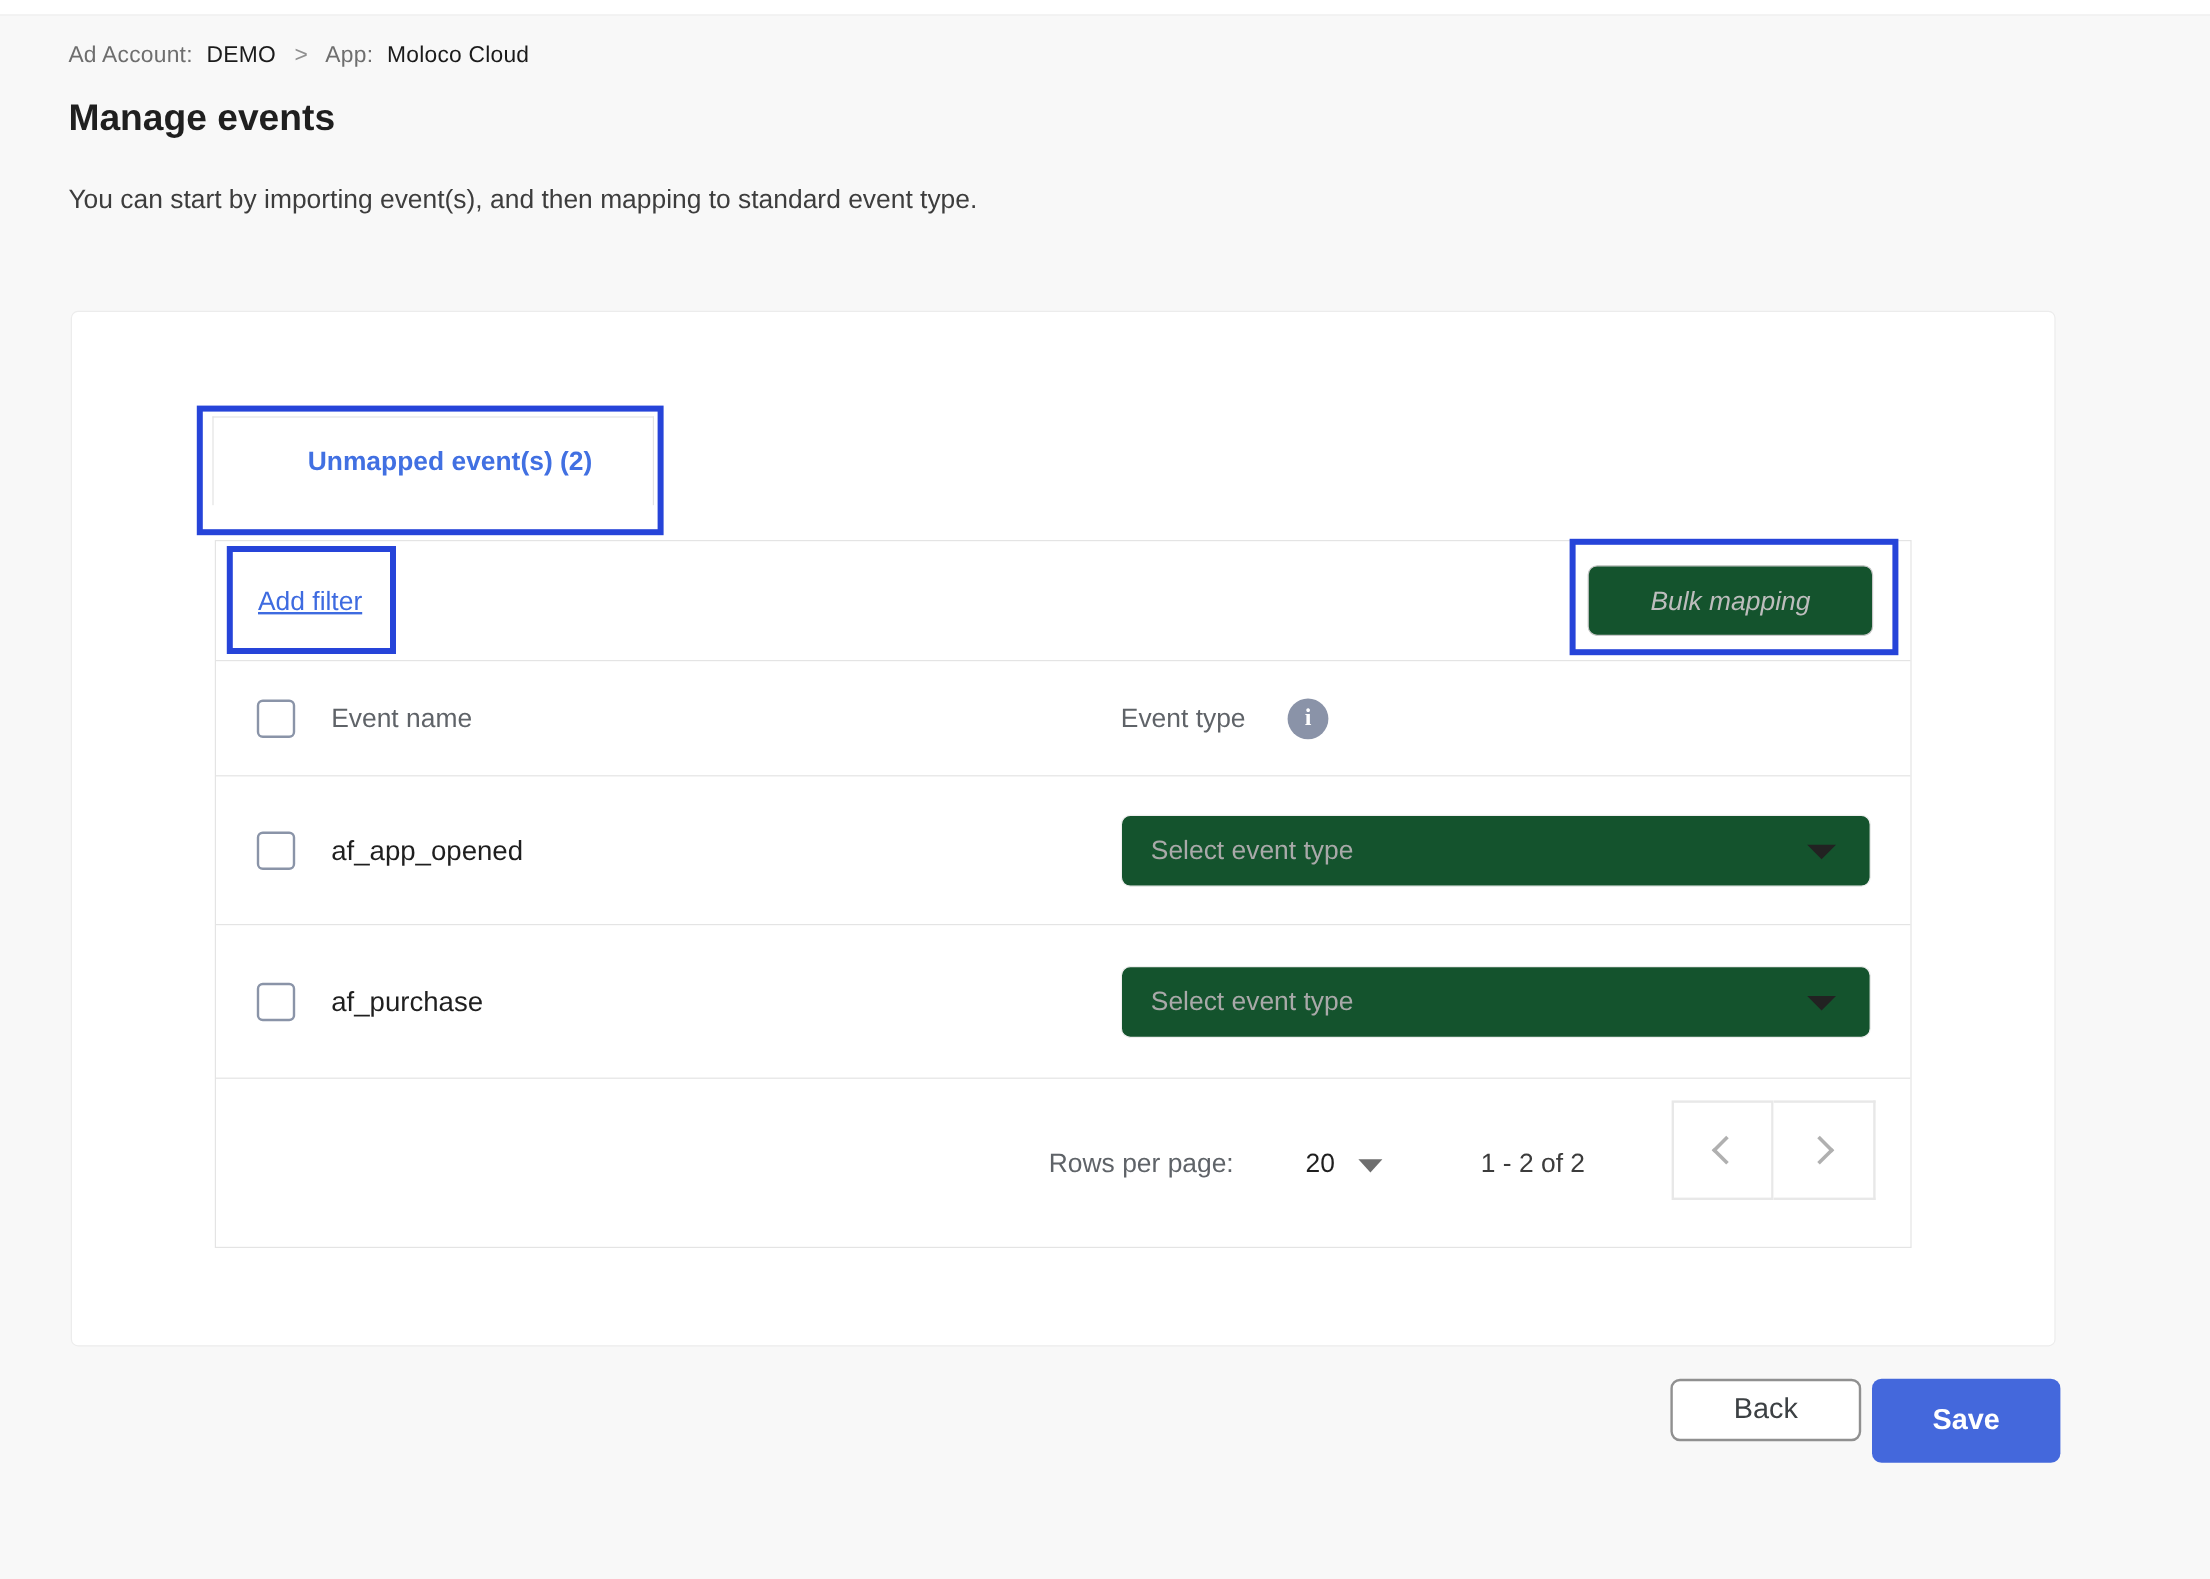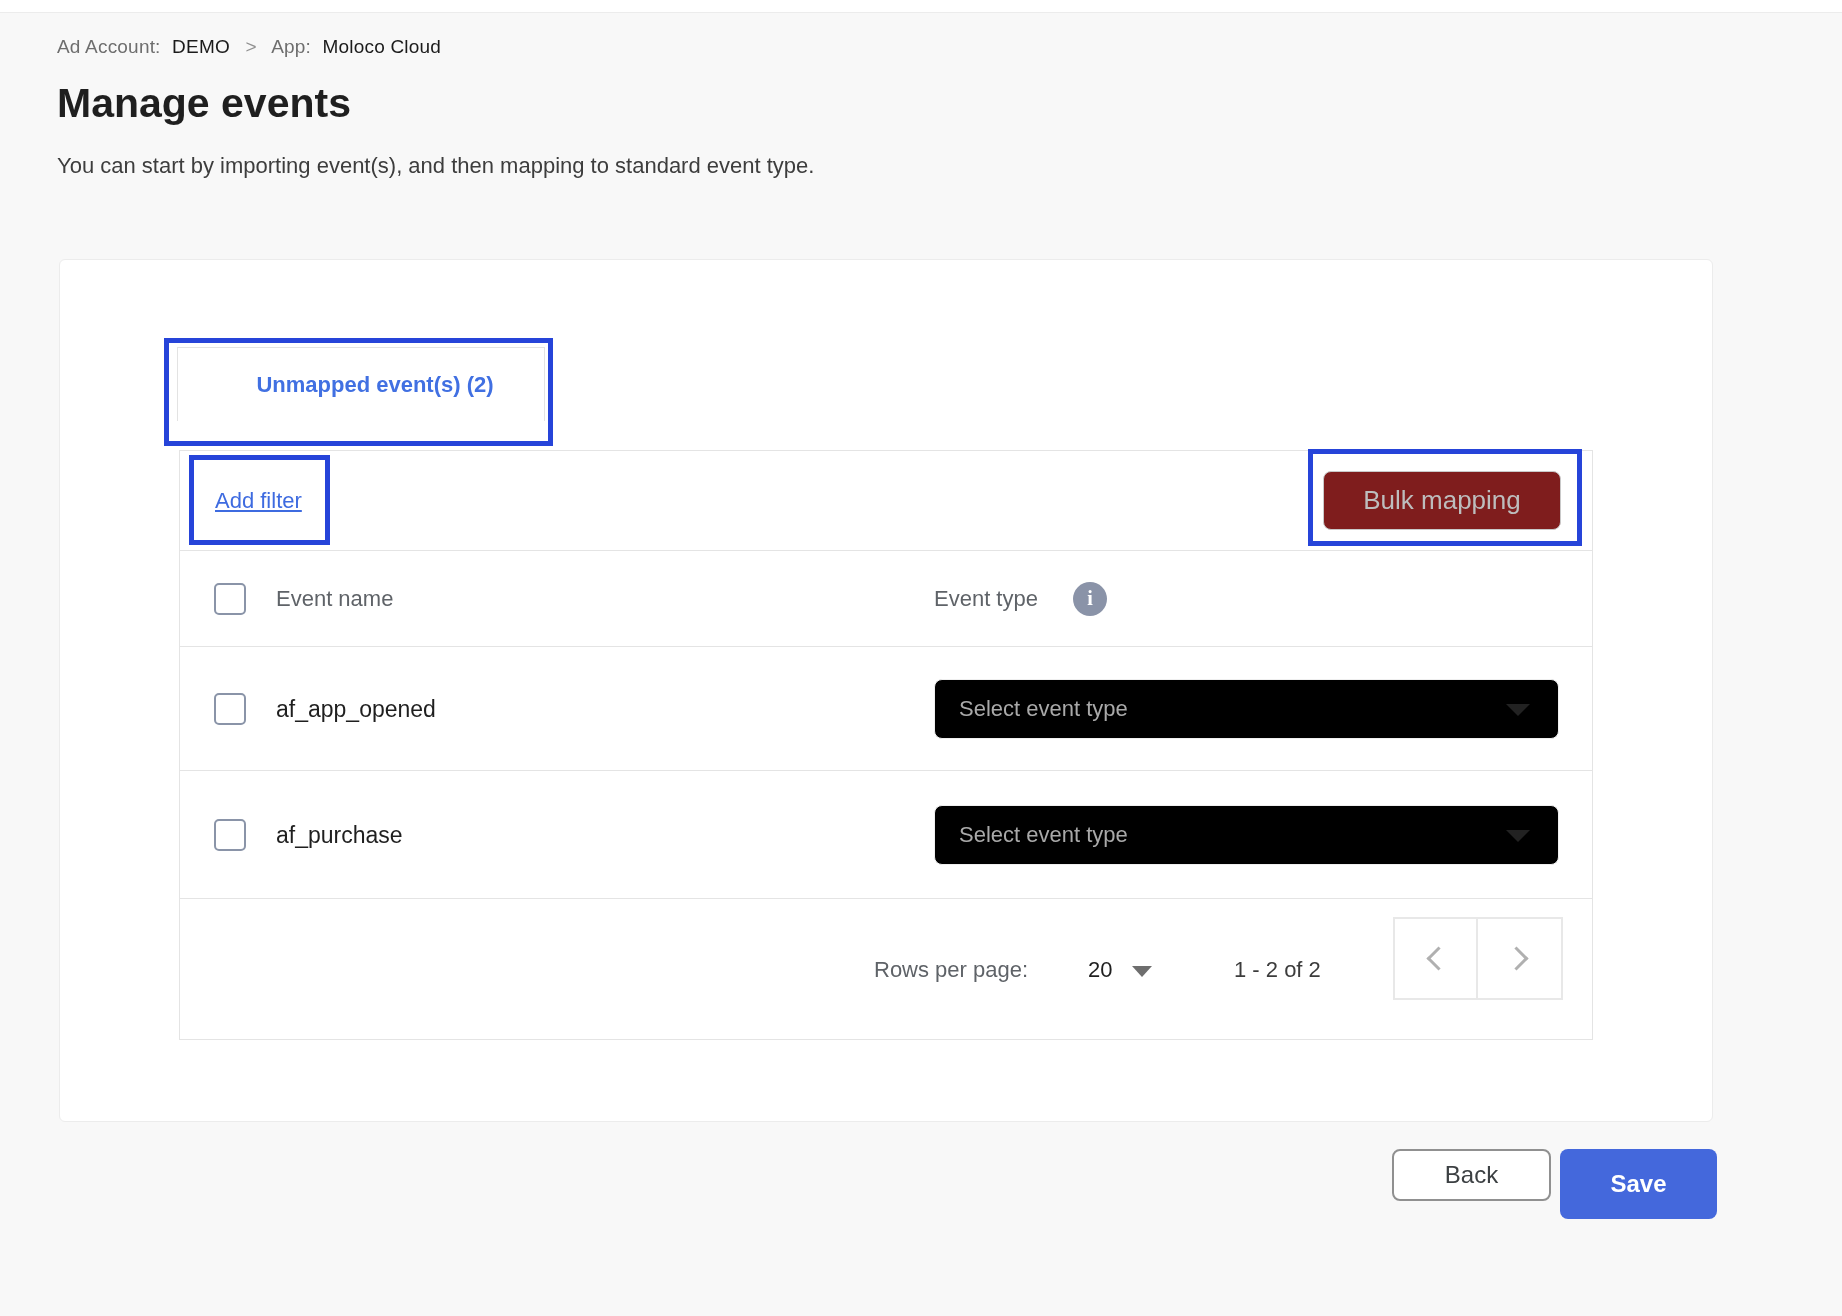--- a/index.html
+++ b/index.html
@@ -6,21 +6,21 @@
   html,body { background:#ffffff; }
   body { font-family:"Liberation Sans", sans-serif; }
   .page { position:relative; width:1842px; height:1316px; background:#f8f8f8; overflow:hidden; }
   .top-strip { position:absolute; left:0; top:0; width:1842px; height:13px; background:#ffffff; border-bottom:1px solid #ececec; }
 
   .breadcrumb { position:absolute; left:57px; top:36px; font-size:19px; color:#6e6e6e; letter-spacing:.2px; }
   .breadcrumb .val { color:#1b1b1b; }
   .breadcrumb .sep { color:#909090; margin:0 10px; }
   .breadcrumb .lbl { margin-right:6px; }
 
-  .page-title { position:absolute; left:57px; top:80px; font-size:41px; font-weight:700; color:#1f1f1f; }
+  .page-title { position:absolute; left:57px; top:80px; font-size:31px; font-weight:700; color:#1f1f1f; }
   .page-subtitle { position:absolute; left:57px; top:153px; font-size:22px; color:#3d3d3d; }
 
   .card { position:absolute; left:59px; top:259px; width:1654px; height:863px; background:#ffffff; border:1px solid #ececec; border-radius:6px; }
 
   
   .tab { position:absolute; top:347px; height:74px; display:flex; align-items:center; justify-content:center; font-size:22px; cursor:pointer; }
   .tab-active { left:177px; width:368px; background:#ffffff; border:1px solid #e3e3e3; border-bottom:none; color:#4170e2; font-weight:700; z-index:2;padding-left:28px; }
   .tab-inactive { left:545px; width:341px; background:#f4f4f4; border:1px solid #e2e2e2; color:#5f6368; }
 
   
@@ -32,30 +32,30 @@
   
   .table { position:absolute; left:179px; top:450px; width:1414px; height:590px; background:#ffffff; border:1px solid #e4e4e4; }
   .t-row { position:absolute; left:0; width:100%; }
   .r-filter { top:0; height:100px; border-bottom:1px solid #e4e4e4; }
   .r-header { top:100px; height:96px; border-bottom:1px solid #e4e4e4; }
   .r-data1 { top:196px; height:124px; border-bottom:1px solid #e4e4e4; }
   .r-data2 { top:320px; height:128px; border-bottom:1px solid #e4e4e4; }
   .r-pag { top:448px; height:141px; }
 
   .add-filter { position:absolute; left:35px; top:50%; transform:translateY(-50%); font-size:22px; color:#3e6be0; text-decoration:underline; cursor:pointer; }
-  .bulk-btn { position:absolute; left:1143px; top:20px; width:238px; height:59px; border:1px solid #c9c9c9; border-radius:8px; background:#7f1d1d; color:#bdbdbd; font-size:26px; display:flex; align-items:center; justify-content:center; }
+  .bulk-btn { position:absolute; left:1143px; top:20px; width:238px; height:59px; border:1px solid #c9c9c9; border-radius:8px; background:#14532d; color:#bdbdbd; font-size:22px; display:flex; align-items:center; justify-content:center;font-style:italic; }
 
   .cbx { position:absolute; left:34px; top:50%; transform:translateY(-50%); width:32px; height:32px; border:2px solid #8a94a8; border-radius:5px; background:#fff; cursor:pointer; }
   .cell-name { position:absolute; left:96px; top:50%; transform:translateY(-50%); font-size:23px; color:#1f1f1f; }
   .hdr-text { position:absolute; top:50%; transform:translateY(-50%); font-size:22px; color:#5f6368; }
   .hdr-name { left:96px; }
   .hdr-type { left:754px; }
   .info-icon { position:absolute; left:893px; top:50%; transform:translateY(-50%); width:34px; height:34px; border-radius:50%; background:#8a93a8; color:#ffffff; font-size:20px; font-weight:700; display:flex; align-items:center; justify-content:center; font-family:"Liberation Serif", serif; }
 
-  .select { position:absolute; left:754px; top:50%; transform:translateY(-50%); width:625px; height:60px; background:#000000; border:1px solid #efefef; border-radius:8px; cursor:pointer; }
+  .select { position:absolute; left:754px; top:50%; transform:translateY(-50%); width:625px; height:60px; background:#14532d; border:1px solid #efefef; border-radius:8px; cursor:pointer; }
   .select .ph { position:absolute; left:24px; top:50%; transform:translateY(-50%); font-size:22px; color:#a9a9a9; }
   .caret-dark { position:absolute; right:28px; top:50%; margin-top:-5px; width:0; height:0; border-left:12px solid transparent; border-right:12px solid transparent; border-top:12px solid #222222; }
 
   
   .pag-label { position:absolute; left:694px; top:50%; transform:translateY(-50%); font-size:22px; color:#5f6368; }
   .pag-size { position:absolute; left:908px; top:50%; transform:translateY(-50%); font-size:22px; color:#1f1f1f; cursor:pointer; }
   .caret-gray { position:absolute; left:952px; top:50%; margin-top:-4px; width:0; height:0; border-left:10px solid transparent; border-right:10px solid transparent; border-top:11px solid #6e6e6e; cursor:pointer; }
   .pag-range { position:absolute; left:1054px; top:50%; transform:translateY(-50%); font-size:22px; color:#3c3c3c; }
   .pager { position:absolute; left:1213px; top:18px; width:170px; height:83px; display:flex; }
   .pg-btn { width:85px; height:83px; border:2px solid #e8e8e8; background:#fff; display:flex; align-items:center; justify-content:center; cursor:pointer; }

